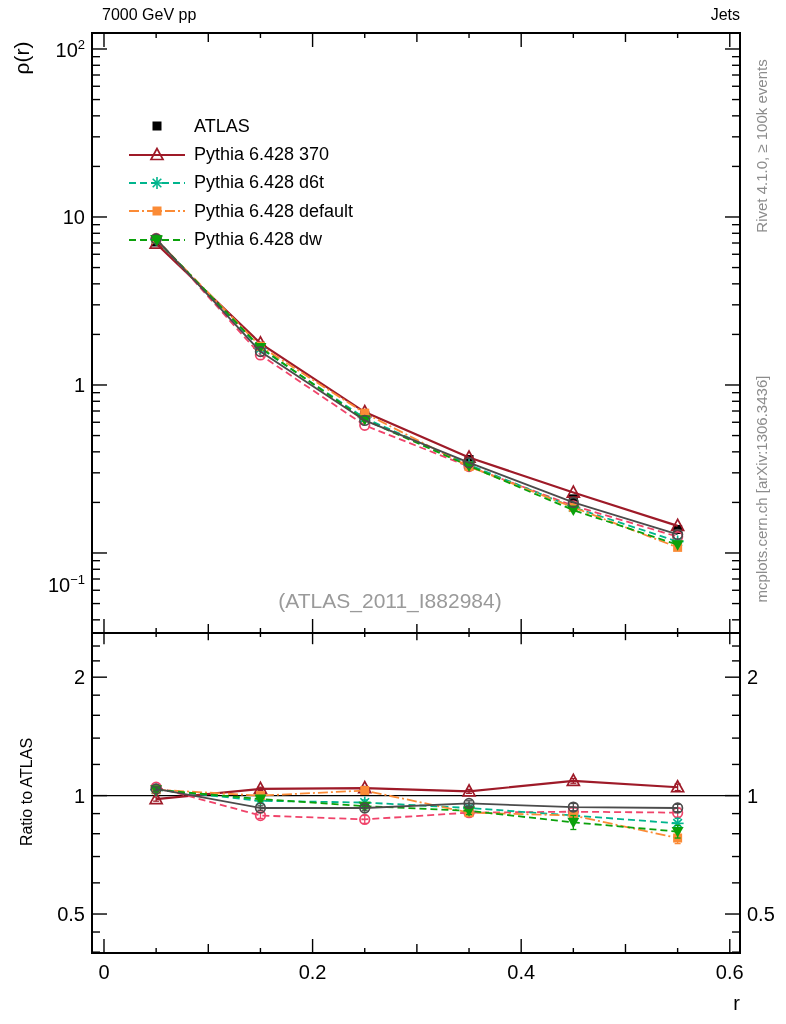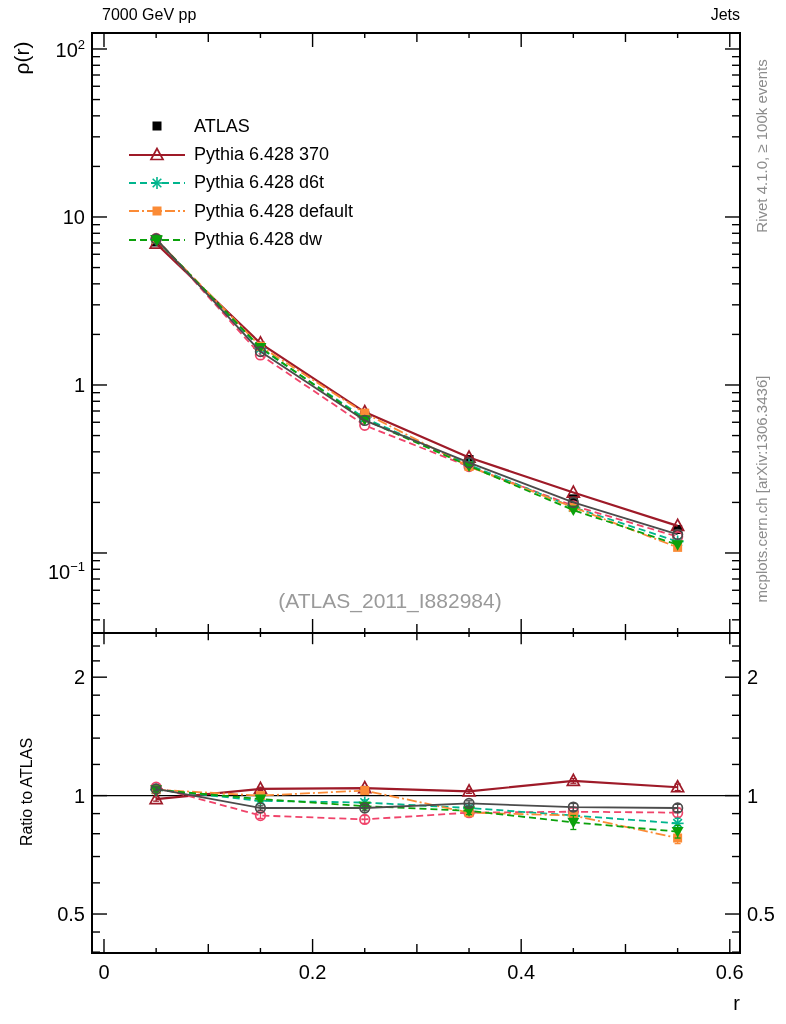--- a/index.html
+++ b/index.html
@@ -502,21 +502,21 @@
           <path d="M29 17 L23 6.5 L35 6.5 Z" fill="#0ba10b"></path>
         </svg>
         <span class="leg-label">Pythia 6.428 dw</span>
       </div>
     </div>
 
   <div id="labels-layer" class="abs" style="left:0;top:0;width:786px;height:812px;pointer-events:none">
       <div class="abs ticklab" style="left: 85px; top: 48.9885px; transform: translate(-100%, -50%);"><span>10<sup>2</sup></span></div>
       <div class="abs ticklab" style="left: 85px; top: 216.989px; transform: translate(-100%, -50%);"><span>10</span></div>
       <div class="abs ticklab" style="left: 85px; top: 384.989px; transform: translate(-100%, -50%);"><span>1</span></div>
-      <div class="abs ticklab" style="left: 85px; top: 571px; transform: translate(-100%, -50%); text-align: center;"><span>10<sup>−1</sup></span></div>
+      <div class="abs ticklab" style="left: 85px; top: 584px; transform: translate(-100%, -50%); text-align: center;"><span>10<sup>−1</sup></span></div>
       <div class="abs ticklab" style="left: 85px; top: 677.167px; transform: translate(-100%, -50%);">2</div>
       <div class="abs ticklab" style="left: 747px; top: 677.167px; transform: translate(0px, -50%);">2</div>
       <div class="abs ticklab" style="left: 85px; top: 795.593px; transform: translate(-100%, -50%);">1</div>
       <div class="abs ticklab" style="left: 747px; top: 795.593px; transform: translate(0px, -50%);">1</div>
       <div class="abs ticklab" style="left: 85px; top: 914.019px; transform: translate(-100%, -50%);">0.5</div>
       <div class="abs ticklab" style="left: 747px; top: 914.019px; transform: translate(0px, -50%);">0.5</div>
       <div class="abs ticklab" style="left: 103.994px; top: 961px; transform: translate(-50%, 0px);">0</div>
       <div class="abs ticklab" style="left: 312.589px; top: 961px; transform: translate(-50%, 0px);">0.2</div>
       <div class="abs ticklab" style="left: 521.184px; top: 961px; transform: translate(-50%, 0px);">0.4</div>
       <div class="abs ticklab" style="left: 729.779px; top: 961px; transform: translate(-50%, 0px);">0.6</div>

